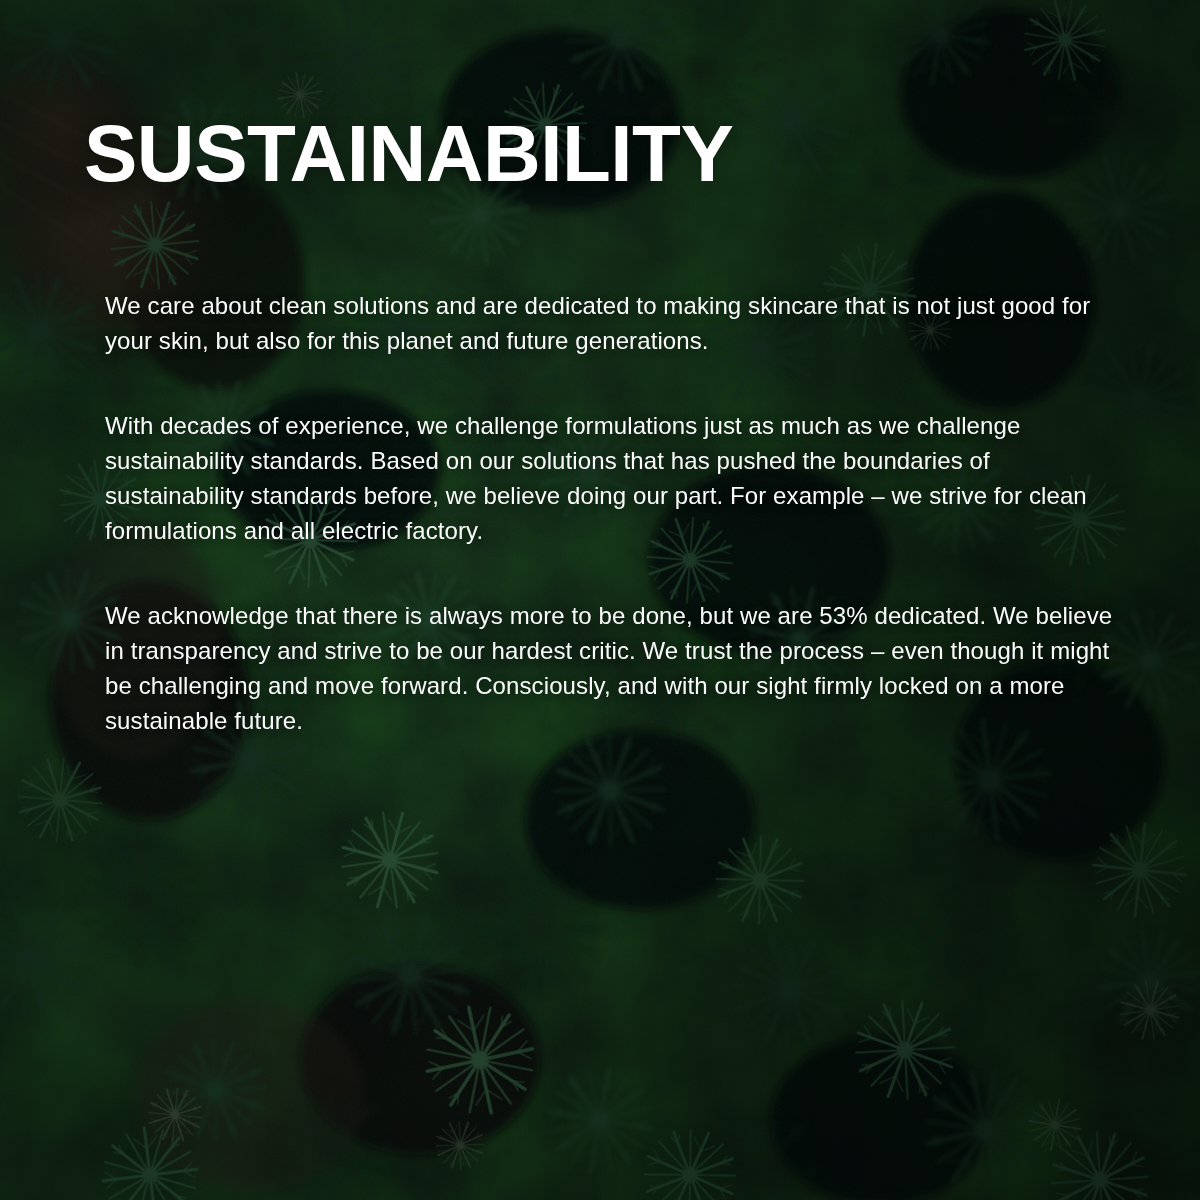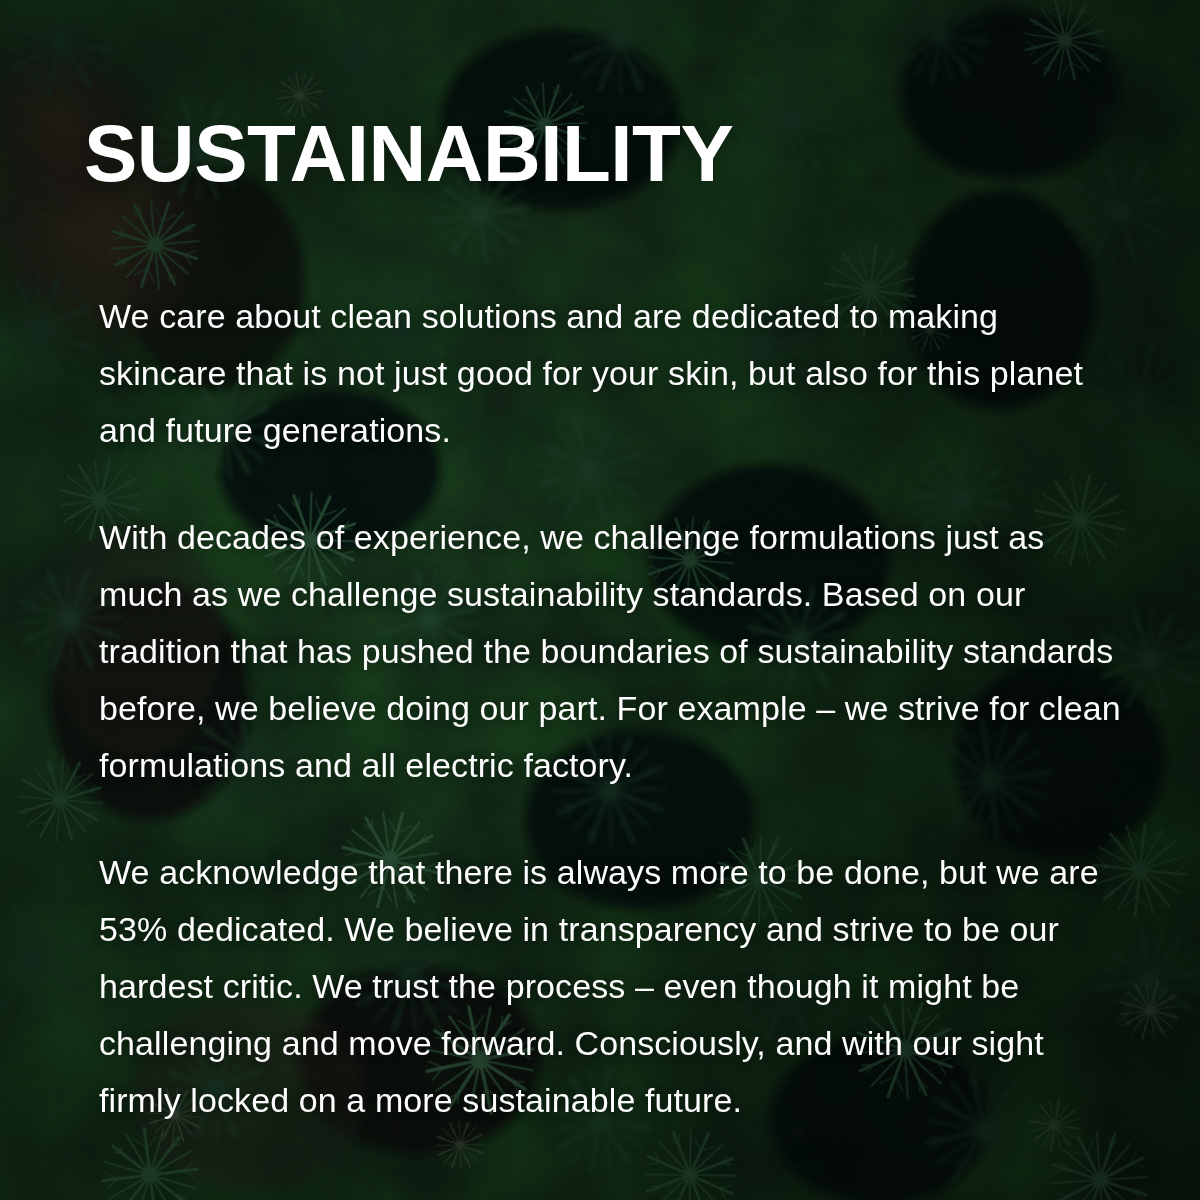--- a/index.html
+++ b/index.html
@@ -63,24 +63,24 @@
   }
 
   #body-copy {
     position: absolute;
     top: 288px;
     left: 0;
     width: 1042px;
   }
 
   .para {
-    margin: 0 0 50px 10px;
+    margin: 0 0 50px 16px;
     font-family: "Liberation Sans", sans-serif;
-    font-size: 34px;
-    line-height: 57px;
+    font-size: 24px;
+    line-height: 35px;
     font-weight: 400;
     letter-spacing: 0.1px;
     color: #fdfdfd;
     text-shadow: 0 1px 10px rgba(0,0,0,0.34);
   }
   .para:last-child { margin-bottom: 0; }
 </style>
 </head>
 <body>
 
@@ -289,18 +289,18 @@
   </svg>
 
   <div id="forest-shade"></div>
 
   <div id="content">
 
     <h1 id="page-title">SUSTAINABILITY</h1>
 
     <div id="body-copy">
       <p class="para">We care about clean solutions and are dedicated to making skincare that is not just good for your skin, but also for this planet and future generations.</p>
-      <p class="para">With decades of experience, we challenge formulations just as much as we challenge sustainability standards. Based on our tradition that has pushed the boundaries of sustainability standards before, we believe doing our part. For example – we strive for clean formulations and all electric factory.</p>
+      <p class="para">With decades of experience, we challenge formulations just as much as we challenge sustainability standards. Based on our solutions that has pushed the boundaries of sustainability standards before, we believe doing our part. For example – we strive for clean formulations and all electric factory.</p>
       <p class="para">We acknowledge that there is always more to be done, but we are 53% dedicated. We believe in transparency and strive to be our hardest critic. We trust the process – even though it might be challenging and move forward. Consciously, and with our sight firmly locked on a more sustainable future.</p>
     </div>
 
   </div>
 </div>
 
 </body></html>

